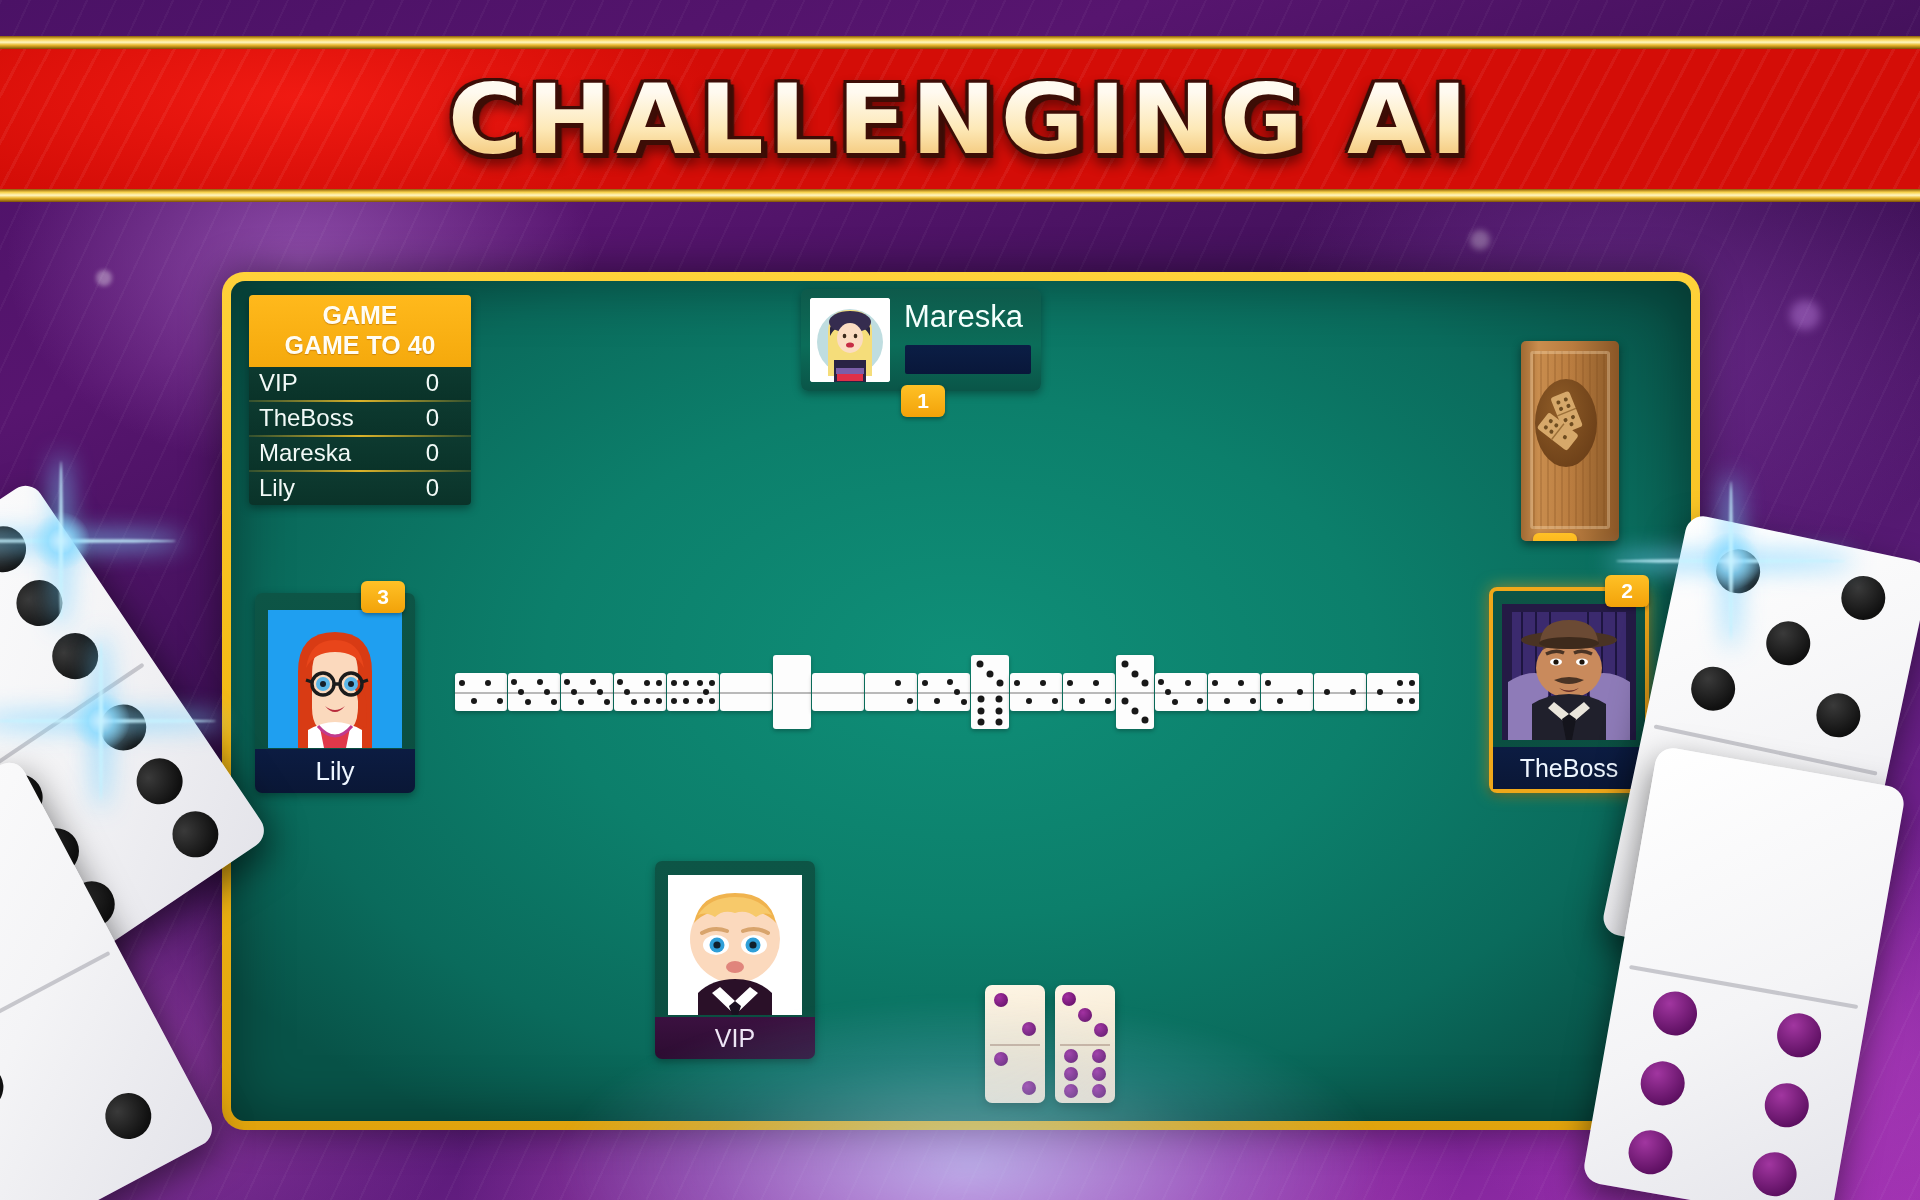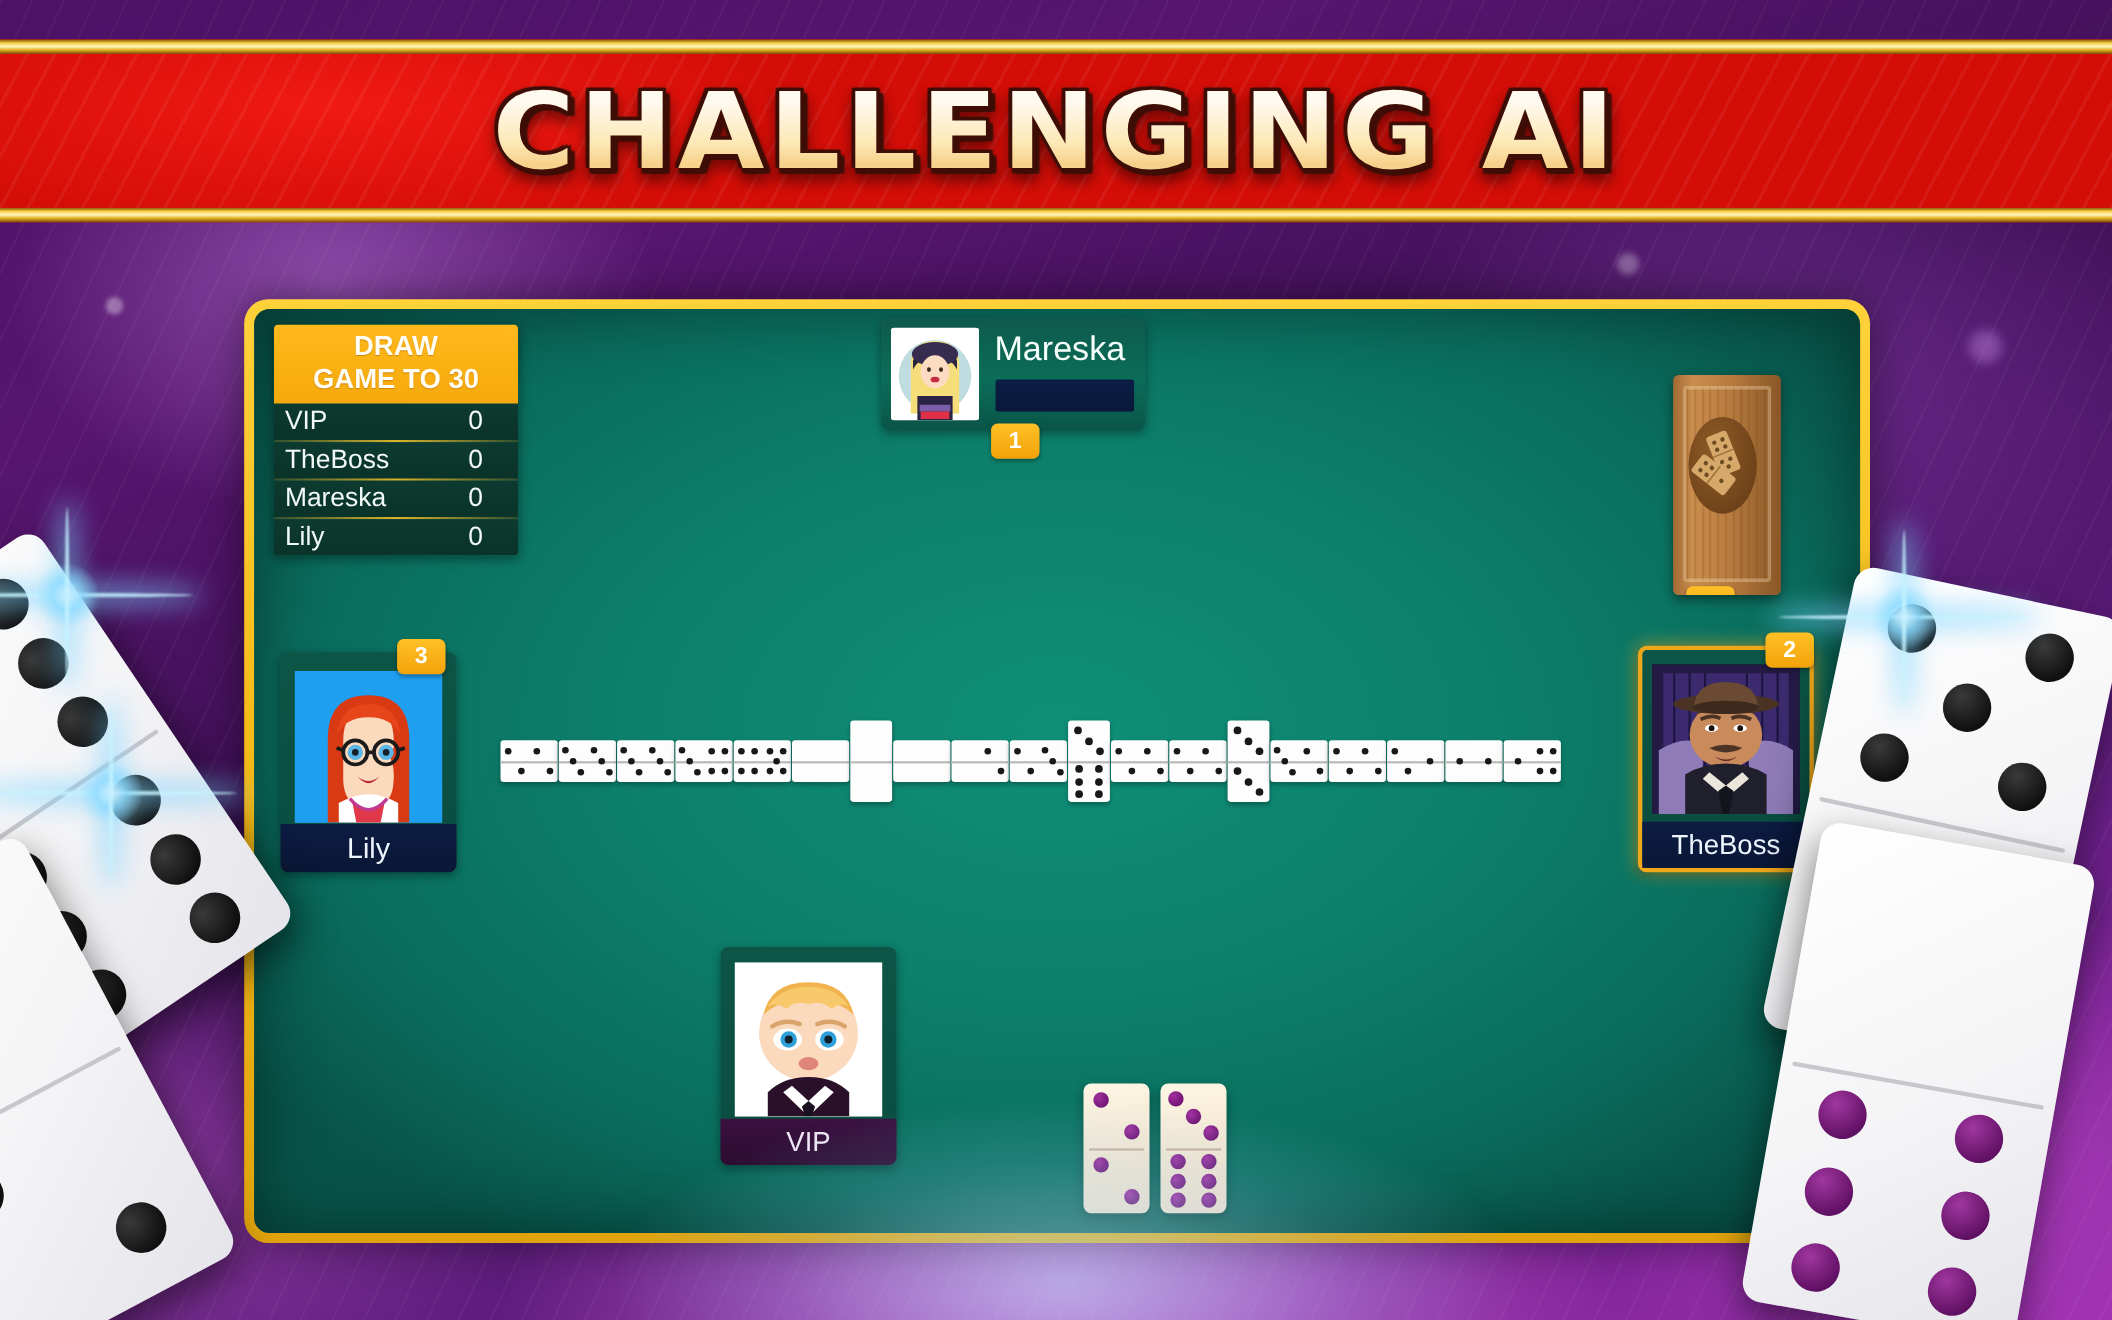--- a/index.html
+++ b/index.html
@@ -288,22 +288,22 @@
 <div id="banner"></div>
 <div class="banner-trim" id="trim-top"></div>
 <div class="banner-trim" id="trim-bot"></div>
 <div id="banner-title">CHALLENGING AI</div>
 
 <div id="table-frame">
 <div id="table-felt">
 
   <div id="scoreboard">
     <div id="score-header">
-      <div>DRAW</div>
-      <div>GAME TO 30</div>
+      <div>GAME</div>
+      <div>GAME TO 40</div>
     </div>
     <div class="score-row">
       <span>VIP</span>
       <span class="score-val">0</span>
     </div>
     <div class="score-row">
       <span>TheBoss</span>
       <span class="score-val">0</span>
     </div>
     <div class="score-row">

